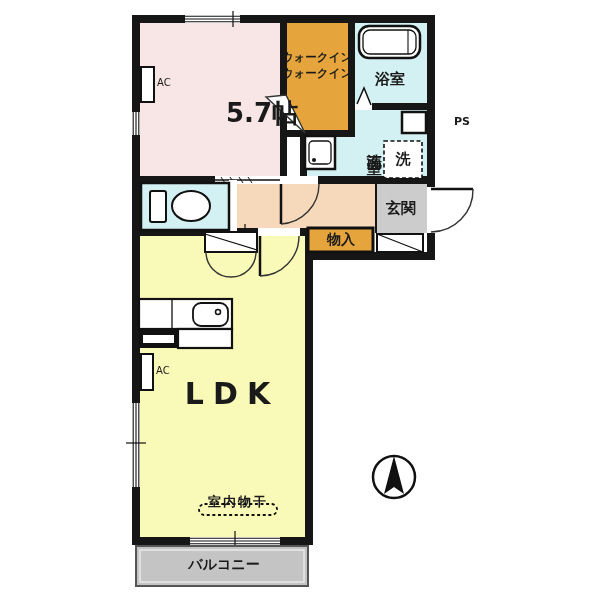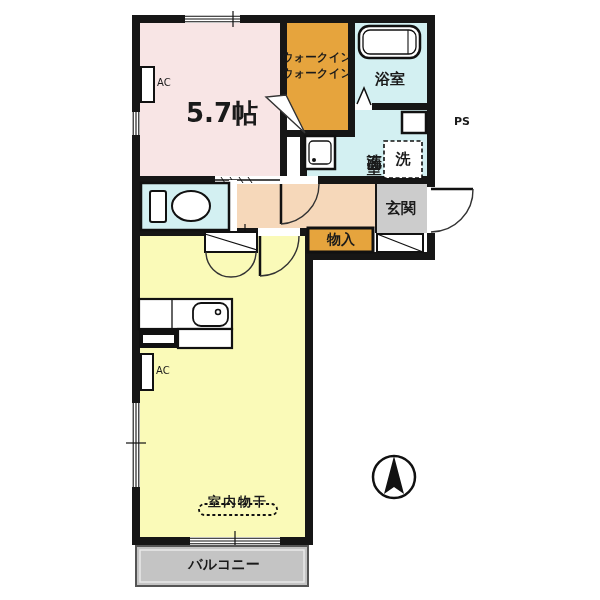--- a/index.html
+++ b/index.html
@@ -2,21 +2,21 @@
 <html><head>
 <meta charset="utf-8">
 <style>
   html,body{margin:0;padding:0;background:#ffffff;}
   .plan{position:relative;width:600px;height:600px;background:#fff;overflow:hidden;
         font-family:"DejaVu Sans","Liberation Sans",sans-serif;}
   .plan-svg{position:absolute;left:0;top:0;width:600px;height:600px;}
   .lbl{position:absolute;color:#1a1a1a;font-weight:bold;white-space:nowrap;
        transform:translate(-50%,-50%);text-align:center;line-height:1.1;}
   .lbl-bedroom{font-size:27px;letter-spacing:2px;}
-  .lbl-bedroom-size{font-size:26px;}
+  .lbl-bedroom-size{font-size:26px;margin-left:40px;}
   .lbl-wic{font-size:11.5px;}
   .lbl-room{font-size:15px;text-align:right;}
   .lbl-vert{writing-mode:vertical-rl;text-orientation:upright;letter-spacing:3px;}
   .lbl-ps{font-size:11px;margin-left:48px;}
   .lbl-small{font-size:14px;}
   .lbl-ldk{font-size:30px;letter-spacing:9px;}
   .lbl-ldk-size{font-size:26px;}
   .lbl-dry{font-size:13px;letter-spacing:2px;}
   .lbl-ac{font-size:10px;transform:none;font-weight:normal;}
 </style>
@@ -158,17 +158,18 @@
 
   <div class="lbl lbl-bedroom-size" style="left:222px;top:113px;">5.7帖</div>
   <div class="lbl lbl-wic" style="left:317px;top:57px;">ウォークイン</div>
   <div class="lbl lbl-wic" style="left:317px;top:73px;">ウォークイン</div>
   <div class="lbl lbl-room" style="left:390px;top:79px;">浴室</div>
   <div class="lbl lbl-room lbl-vert" style="left:374px;top:146px;">洗面室</div>
   <div class="lbl lbl-room" style="left:403px;top:159px;">洗</div>
   <div class="lbl lbl-ps" style="left:414px;top:122px;">PS</div>
   <div class="lbl lbl-room" style="left:401px;top:208px;">玄関</div>
   <div class="lbl lbl-small" style="left:341px;top:240px;">物入</div>
+  <div class="lbl lbl-ldk" style="left:232px;top:393px;">LDK</div>
   <div class="lbl lbl-dry" style="left:238px;top:494px;margin-top:8px;">室内物干</div>
   <div class="lbl lbl-small" style="left:224px;top:565px;">バルコニー</div>
   <div class="lbl lbl-ac" style="left:157px;top:77px;">AC</div>
   <div class="lbl lbl-ac" style="left:156px;top:365px;">AC</div>
 </div>
 
 </body></html>

